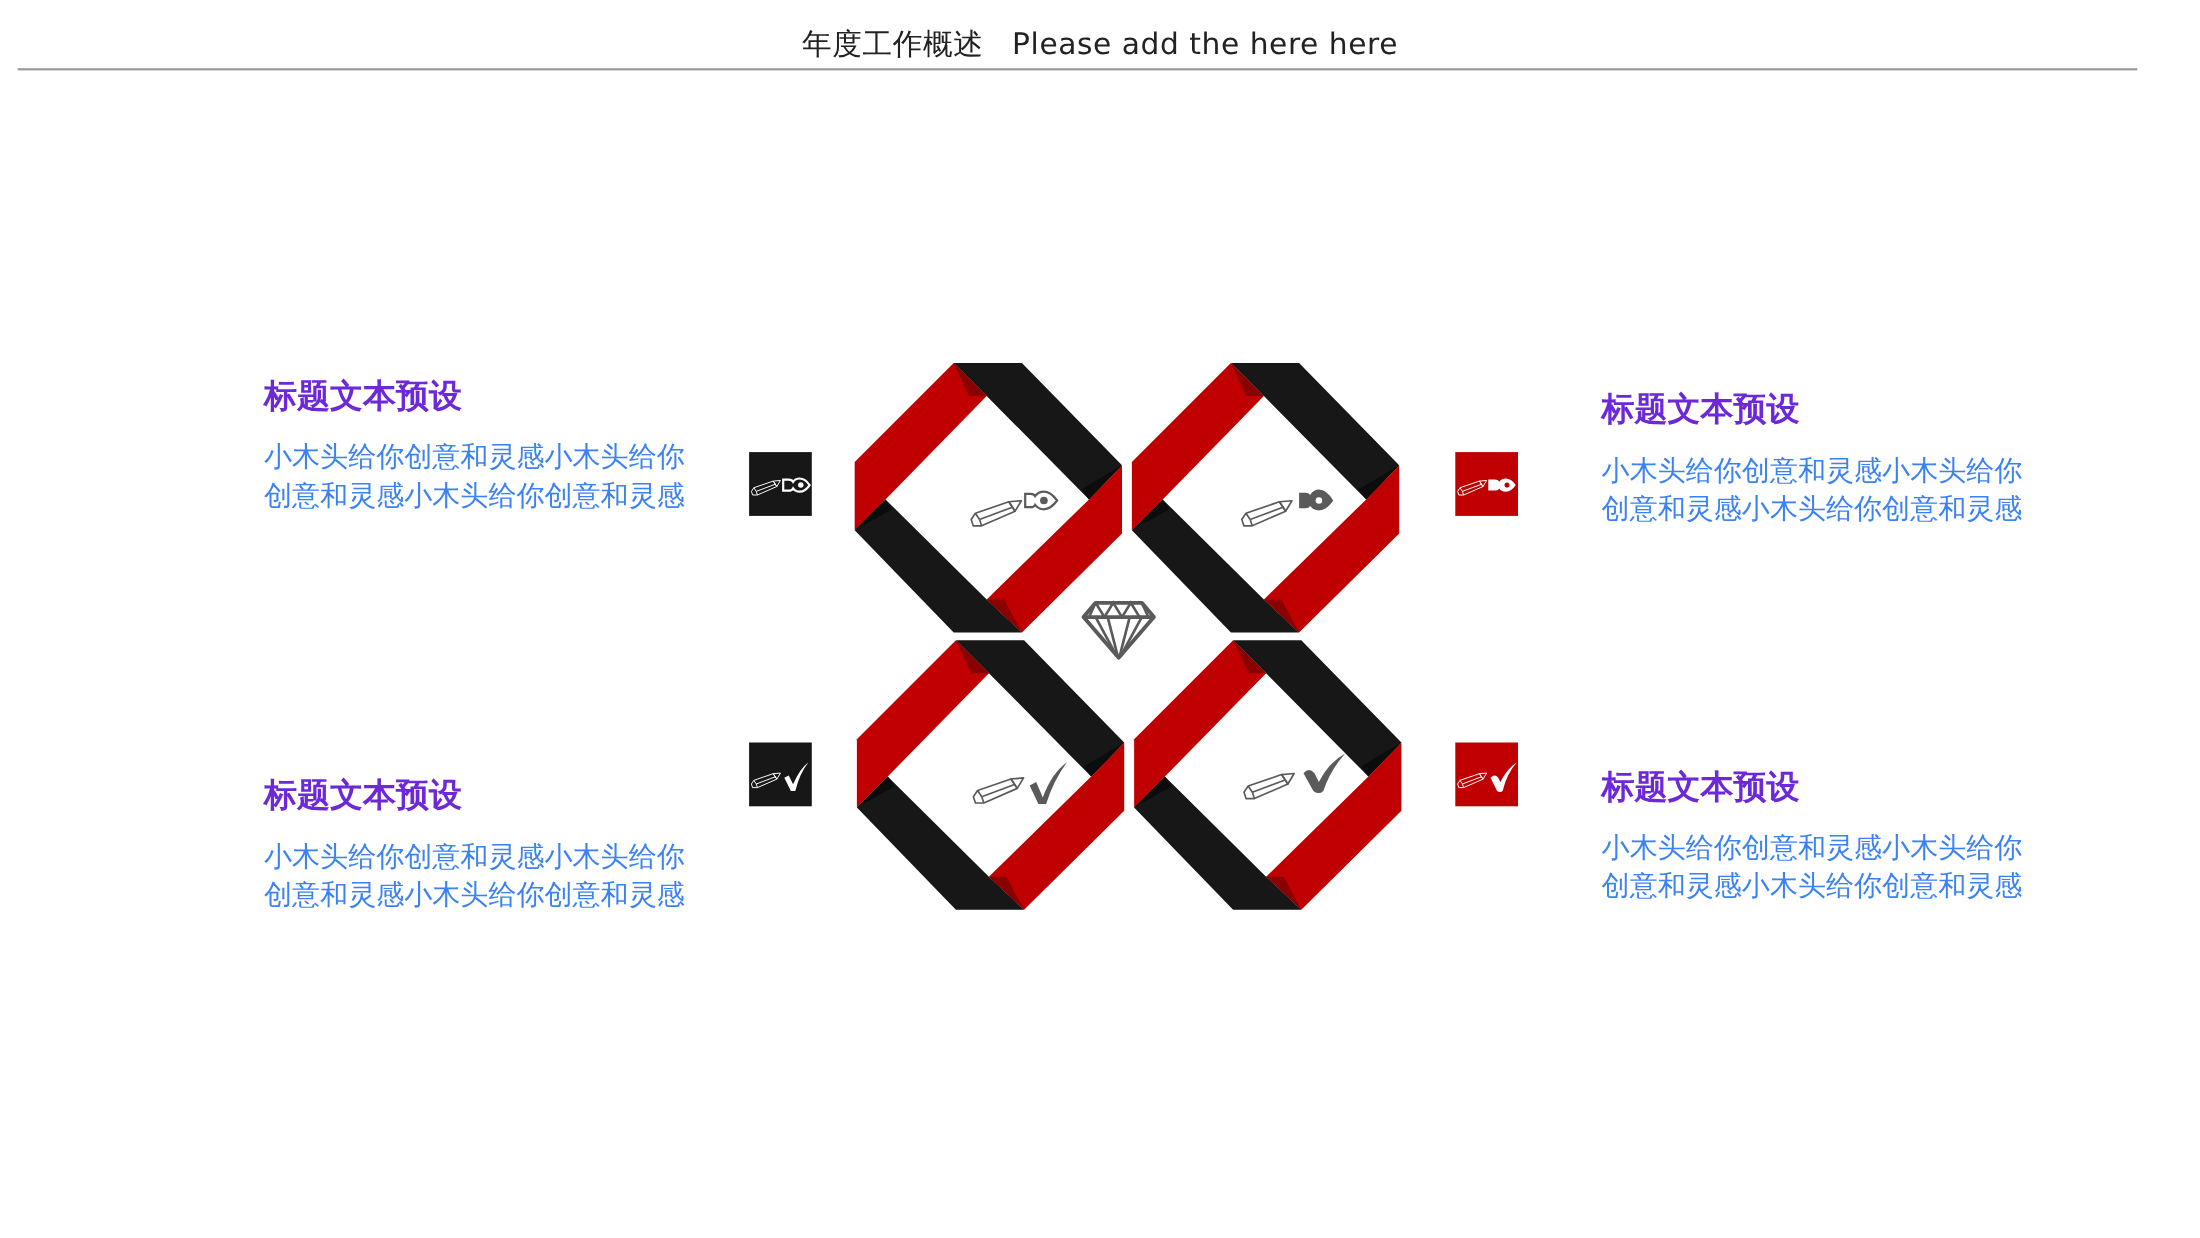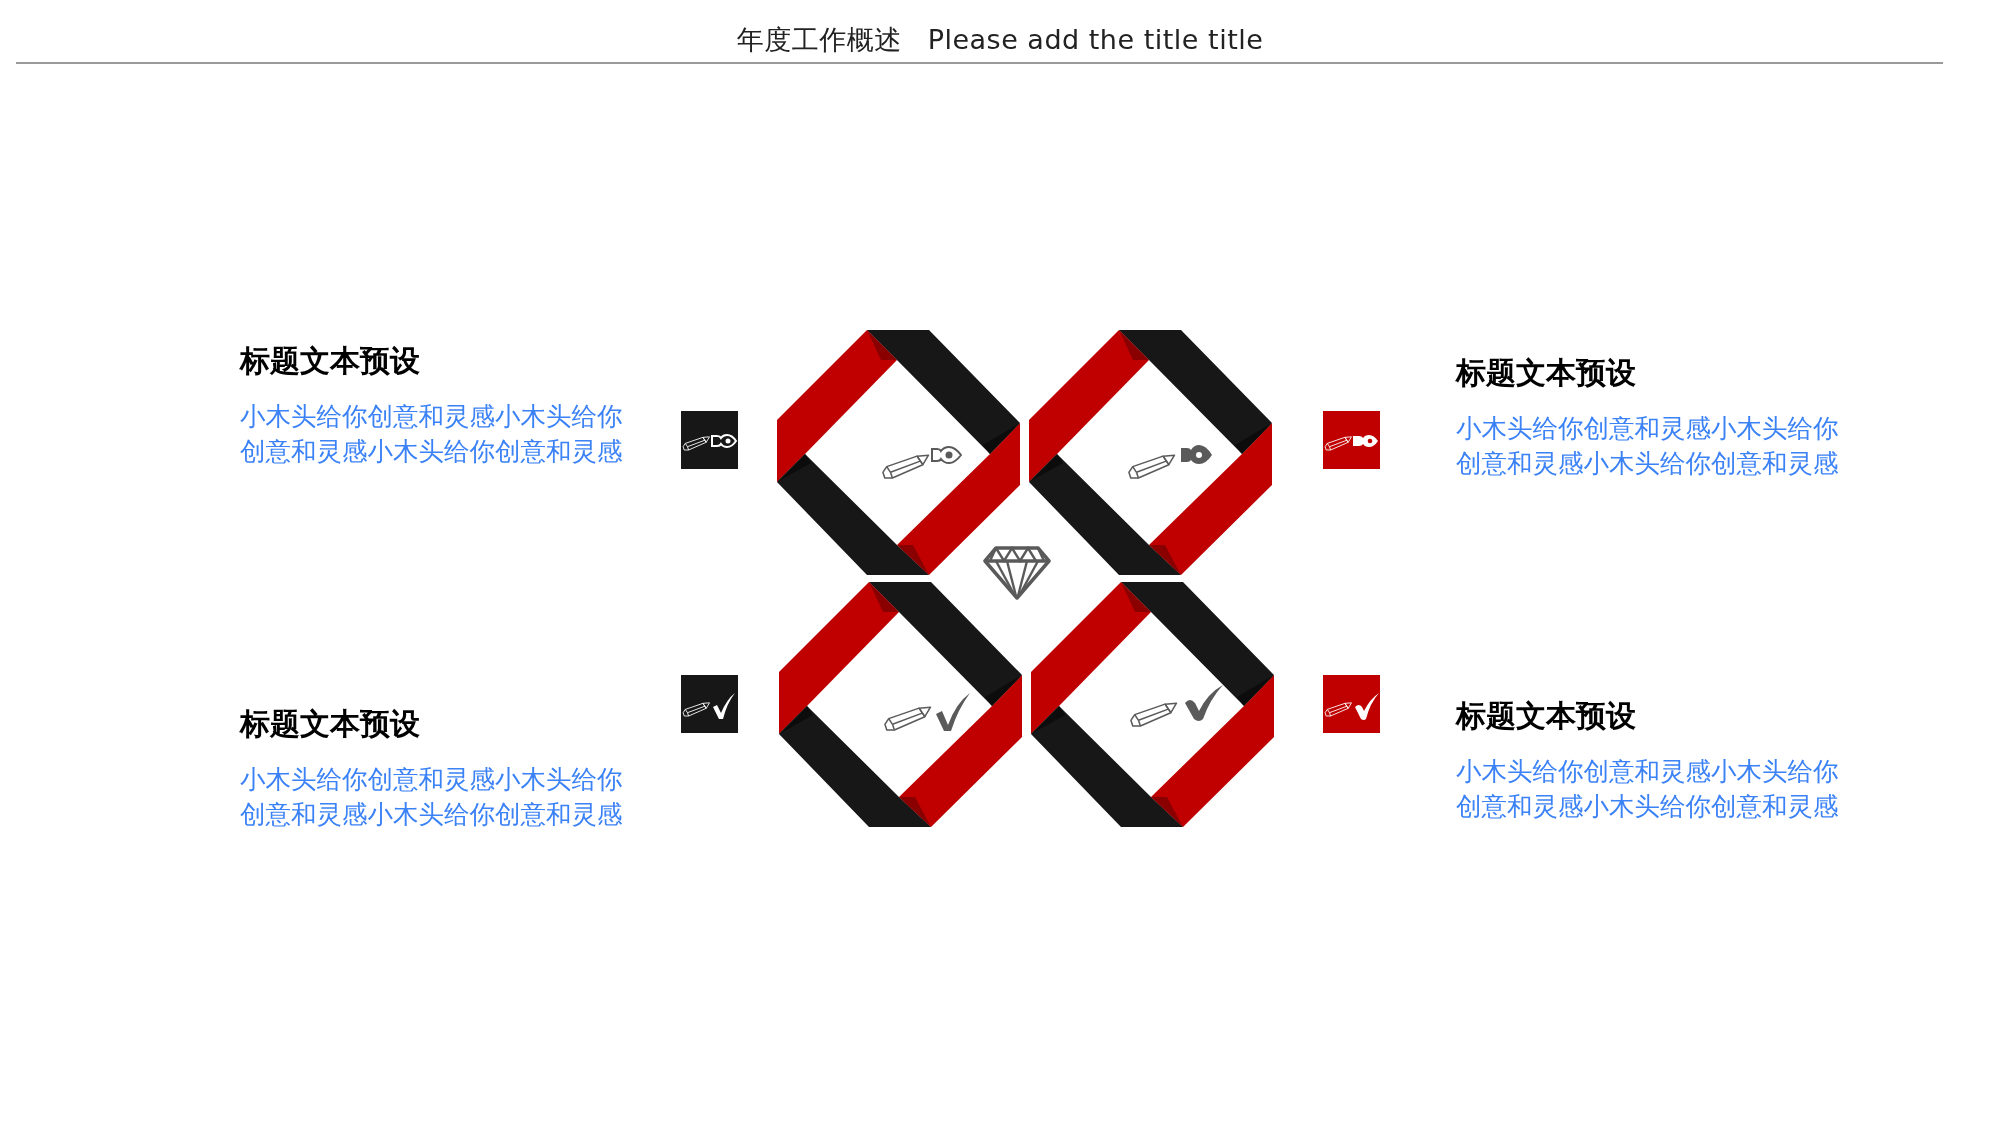--- a/index.html
+++ b/index.html
@@ -1,21 +1,21 @@
 <!DOCTYPE html>
 <html><head>
 <meta charset="utf-8">
 <style>
   html,body{margin:0;padding:0;background:#ffffff;}
   body{width:2000px;height:1125px;position:relative;overflow:hidden;font-family:"DejaVu Sans","Liberation Sans",sans-serif;color:#1a1a1a;}
   .header-title{position:absolute;left:0;right:0;top:22px;text-align:center;font-size:27px;color:#222;letter-spacing:0.5px;white-space:pre;}
   .header-title .en{margin-left:26px;}
   .header-rule{position:absolute;left:16px;top:62px;width:1927px;height:2px;background:#9a9a9a;}
   .block{position:absolute;}
-  .block h2{margin:0;font-size:30px;font-weight:bold;color:#000000;line-height:36px;white-space:nowrap;}
+  .block h2{margin:0;font-size:30px;font-weight:bold;color:#6d28d9;line-height:36px;white-space:nowrap;}
   .block p{margin:0;font-size:25.5px;line-height:35px;color:#3b82f6;white-space:nowrap;}
   .block .gap{height:20px;}
   .sq{position:absolute;width:57px;height:58px;}
   .sq svg{display:block;}
   .oct{position:absolute;width:244px;height:248px;}
   .oct svg{display:block;overflow:visible;}
   .gem{position:absolute;left:982px;top:545px;width:70px;height:56px;}
 </style>
 </head>
 <body>
@@ -43,21 +43,21 @@
         <polygon points="38,-3 50,-4 44,6"></polygon>
         <line x1="6" y1="8" x2="10" y2="14"></line>
         <line x1="10" y1="14" x2="42" y2="2"></line>
         <line x1="10" y1="14" x2="12" y2="20"></line>
       </g>
     </g>
   </defs>
 </svg>
 
 <div>
-  <div class="header-title"><span>年度工作概述</span><span class="en">Please add the title title</span></div>
+  <div class="header-title"><span>年度工作概述</span><span class="en">Please add the here here</span></div>
   <div class="header-rule"></div>
 </div>
 
 <div class="block" style="left:240px;top:343px;">
   <h2>标题文本预设</h2>
   <div class="gap"></div>
   <p>小木头给你创意和灵感小木头给你</p>
   <p>创意和灵感小木头给你创意和灵感</p>
 </div>
 

